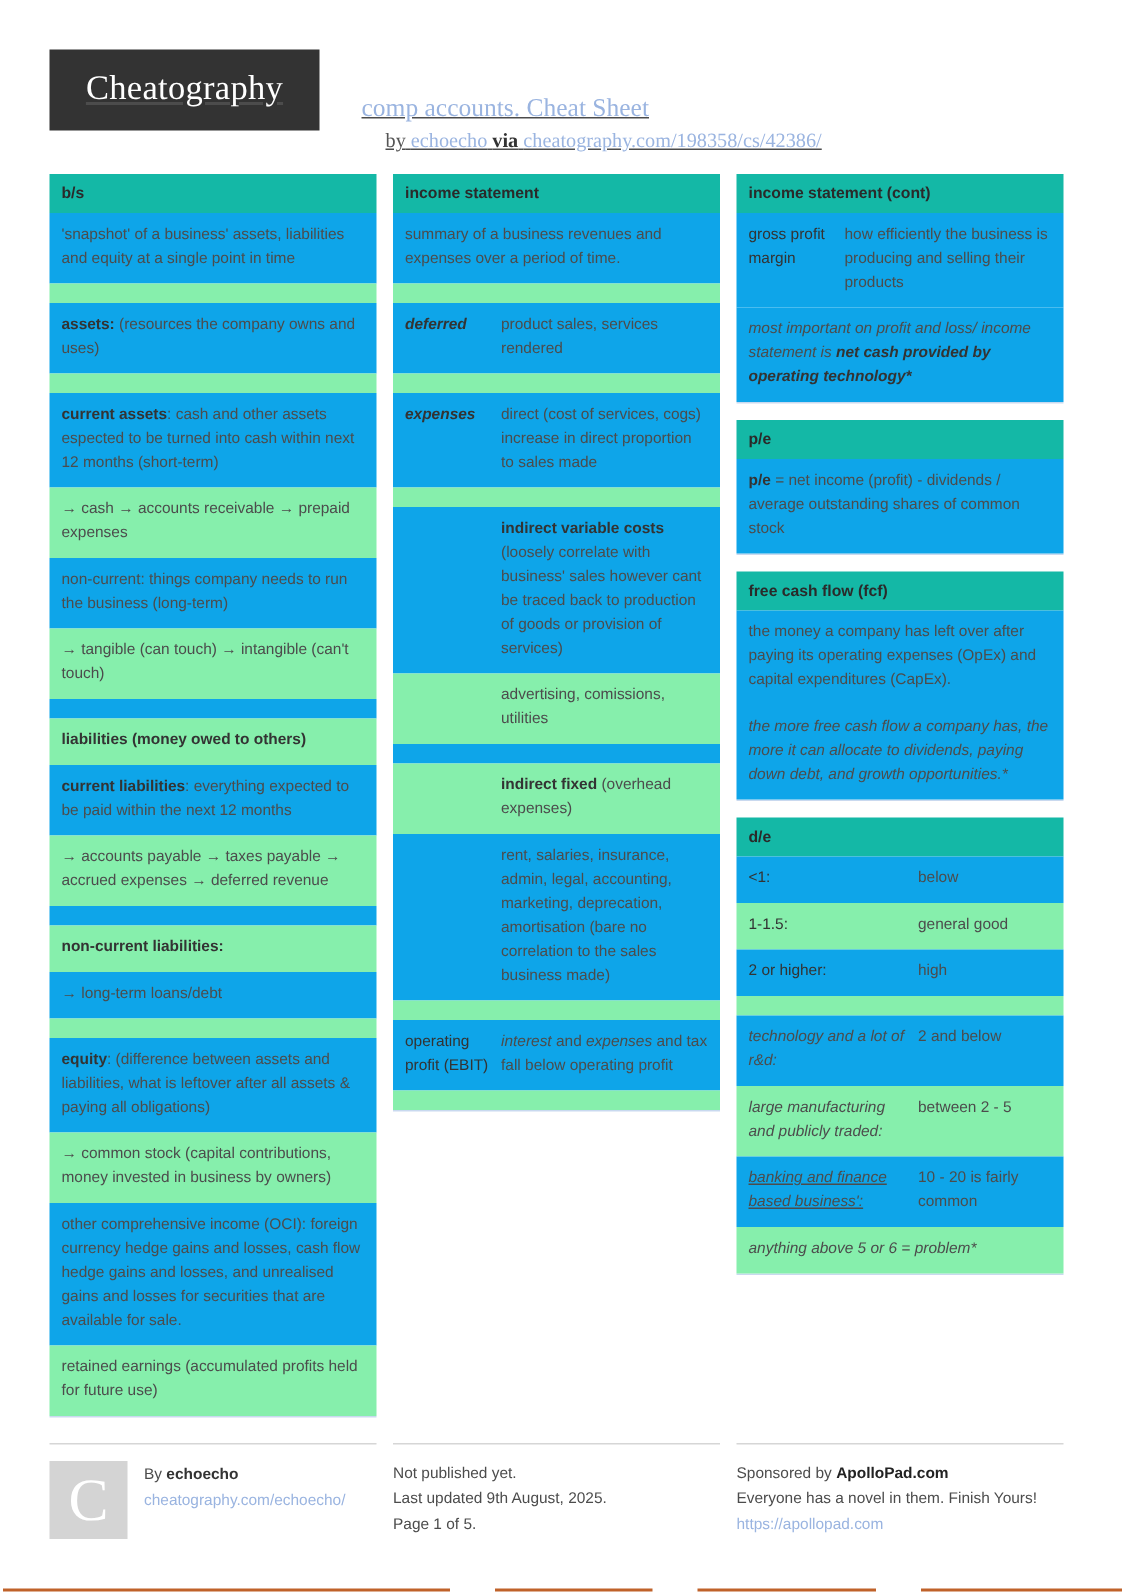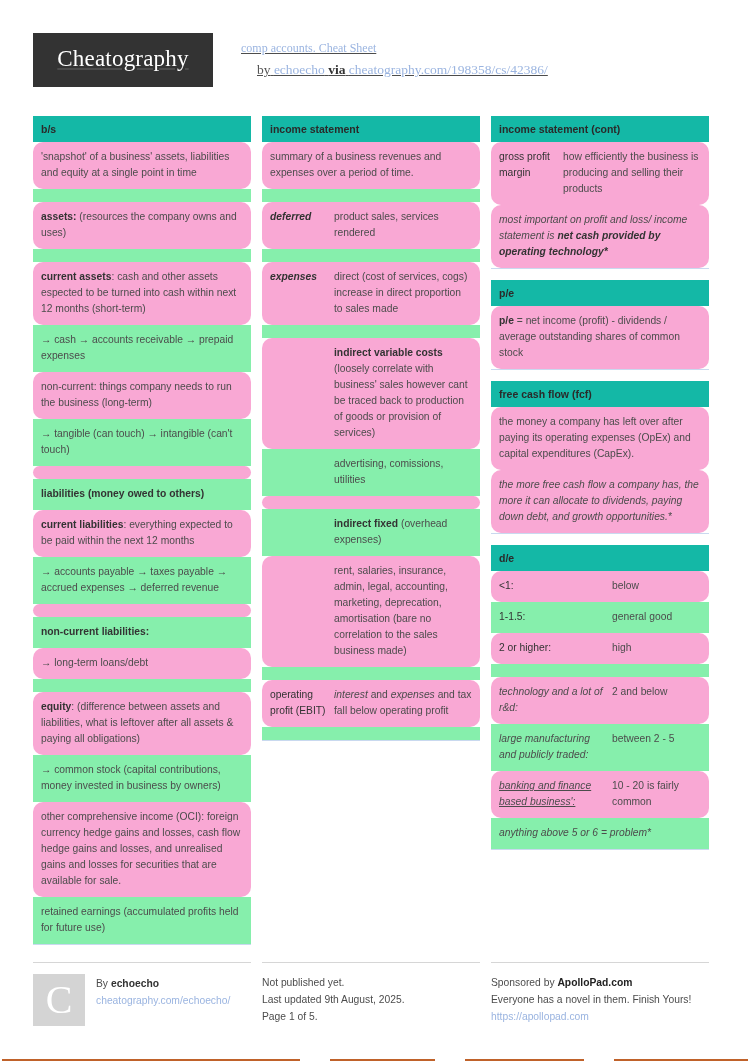--- a/index.html
+++ b/index.html
@@ -26,42 +26,42 @@
     font-size: 23px; color: #ffffff; letter-spacing: .2px;
     position: relative; padding-bottom: 2px;
   }
   .logo-underline { position: absolute; left: 2px; right: 2px; bottom: 0px; height: 2px; }
   .logo-underline span { position: absolute; bottom: 0; height: 2px; background: #c0622a; }
   .u1 { left: 0%;  width: 40%; }
   .u2 { left: 44%; width: 14%; }
   .u3 { left: 62%; width: 16%; }
   .u4 { left: 82%; width: 18%; }
   .head-text { margin-left: 28px; padding-top: 8px; font-family: "Liberation Serif", serif; }
-  .sheet-title { font-size: 12px; color: #9ab4e0; line-height: 20px; }
+  .sheet-title { font-size: 17px; color: #9ab4e0; line-height: 20px; margin-top: 24px; }
   .byline { font-size: 13.5px; color: #555; line-height: 20px; margin-top: 2px; margin-left: 16px; }
   .byline .lnk { color: #9ab4e0; }
   .byline b { color: #333; font-weight: bold; }
 
   
   .cols { display: flex; gap: 11px; margin-top: 14px; align-items: flex-start; }
   .col { width: 218px; flex: 0 0 218px; }
 
   .block { margin-bottom: 11px; }
   .block-title {
     background: #14b8a6; color: #2a2a2a;
     font-size: 10.5px; font-weight: bold;
     padding: 6px 8px 6px 8px; line-height: 14px;
   }
   .rows { border-bottom: 1px solid #c9d9ef; }
   .row {
     padding: 7px 8px 8px 8px;
     font-size: 10.3px; line-height: 16px;
     display: flex; gap: 8px;
   }
-  .row.alt { background: #f9a8d4; border-radius: 10px; }
+  .row.alt { background: #0ea5e9; }
   .row.plain { background: #86efac; }
   .row .k { flex: 0 0 56px; font-weight: normal; color: #333; }
   .row .k.it { font-style: italic; font-weight: bold; }
   .row .k.wide { flex: 0 0 105px; }
   .row .v { flex: 1 1 auto; }
   .row.single .v { flex: 1 1 auto; }
   .row.empty { height: 13px; padding: 0; }
   .row b { color: #333; font-weight: bold; }
   .row i { font-style: italic; }
   .row .ital { font-style: italic; }

